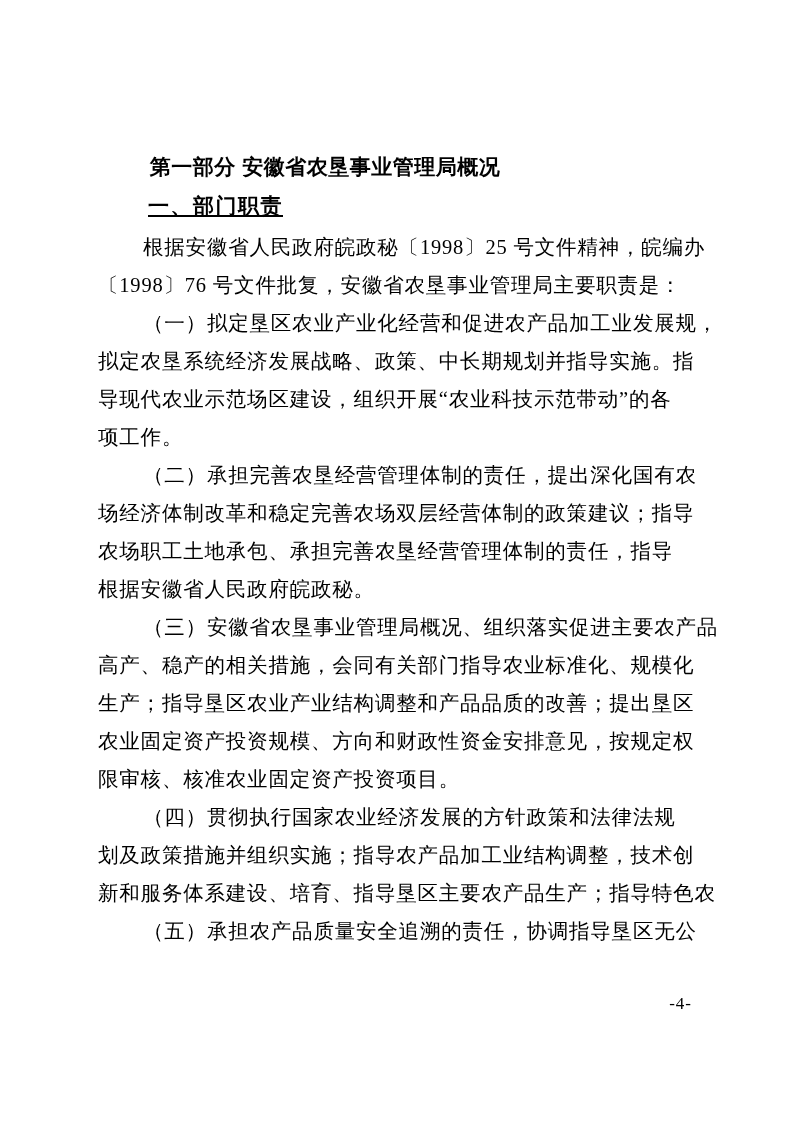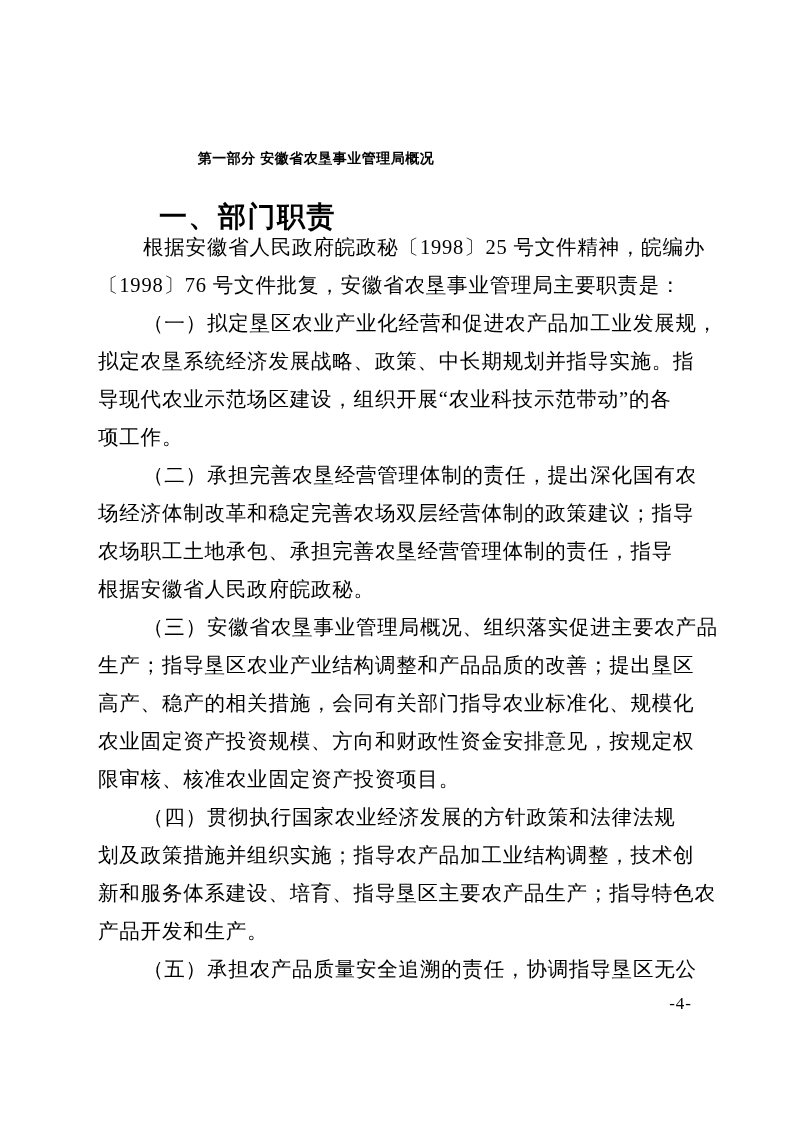--- a/index.html
+++ b/index.html
@@ -14,40 +14,41 @@
     background: #ffffff;
     color: #000000;
     overflow: hidden;
     font-family: "Liberation Serif", serif;
   }
   .doc-title {
     position: absolute;
     top: 142px;
     left: 0;
     width: 628px;
-    margin: 2px;
+    margin: 11px;
     text-align: center;
     font-family: "Liberation Sans", sans-serif;
     font-weight: bold;
-    font-size: 14px;
+    font-size: 21px;
     line-height: 28px;
     letter-spacing: 0.5px;
     white-space: nowrap;
   }
   .section-heading {
     position: absolute;
     top: 189px;
     left: 145px;
-    margin: 14px;
+    margin: 3px;
     font-family: "Liberation Sans", sans-serif;
     font-weight: bold;
-    font-size: 28px;
+    font-size: 21px;
     line-height: 28px;
     letter-spacing: 1.5px;
     white-space: nowrap;
+    text-decoration: underline;
   }
   .body-text {
     position: absolute;
     top: 228px;
     left: 98px;
     width: 640px;
   }
   .body-text .line {
     height: 38px;
     line-height: 38px;
@@ -84,25 +85,24 @@
       <div class="line">〔1998〕76 号文件批复，安徽省农垦事业管理局主要职责是：</div>
       <div class="line first">（一）拟定垦区农业产业化经营和促进农产品加工业发展规，</div>
       <div class="line">拟定农垦系统经济发展战略、政策、中长期规划并指导实施。指</div>
       <div class="line">导现代农业示范场区建设，组织开展“农业科技示范带动”的各</div>
       <div class="line">项工作。</div>
       <div class="line first">（二）承担完善农垦经营管理体制的责任，提出深化国有农</div>
       <div class="line">场经济体制改革和稳定完善农场双层经营体制的政策建议；指导</div>
       <div class="line">农场职工土地承包、承担完善农垦经营管理体制的责任，指导</div>
       <div class="line">根据安徽省人民政府皖政秘。</div>
       <div class="line first">（三）安徽省农垦事业管理局概况、组织落实促进主要农产品</div>
+      <div class="line">高产、稳产的相关措施，会同有关部门指导农业标准化、规模化</div>
       <div class="line">生产；指导垦区农业产业结构调整和产品品质的改善；提出垦区</div>
-      <div class="line">高产、稳产的相关措施，会同有关部门指导农业标准化、规模化</div>
       <div class="line">农业固定资产投资规模、方向和财政性资金安排意见，按规定权</div>
       <div class="line">限审核、核准农业固定资产投资项目。</div>
       <div class="line first">（四）贯彻执行国家农业经济发展的方针政策和法律法规</div>
       <div class="line">划及政策措施并组织实施；指导农产品加工业结构调整，技术创</div>
       <div class="line">新和服务体系建设、培育、指导垦区主要农产品生产；指导特色农</div>
-      <div class="line">产品开发和生产。</div>
       <div class="line first">（五）承担农产品质量安全追溯的责任，协调指导垦区无公</div>
     </div>
 
   <div class="page-number">-4-</div>
 </div>
 
 </body></html>

